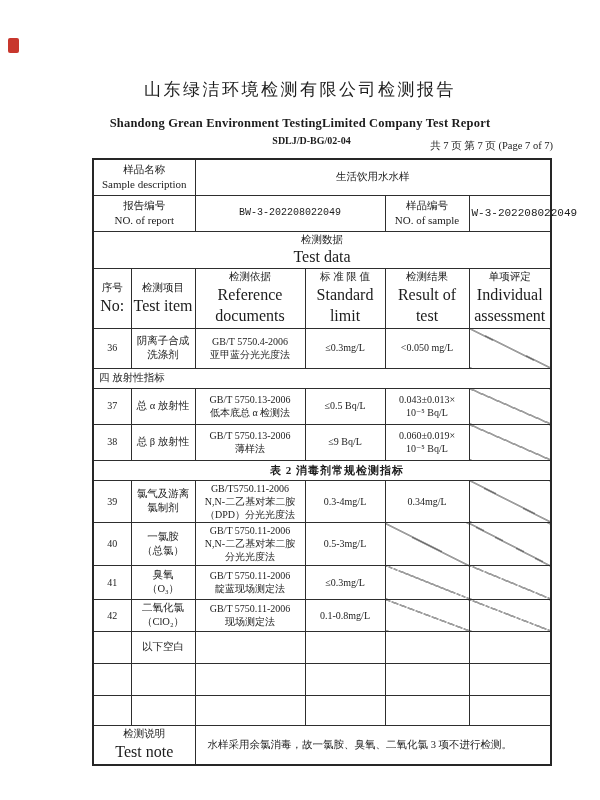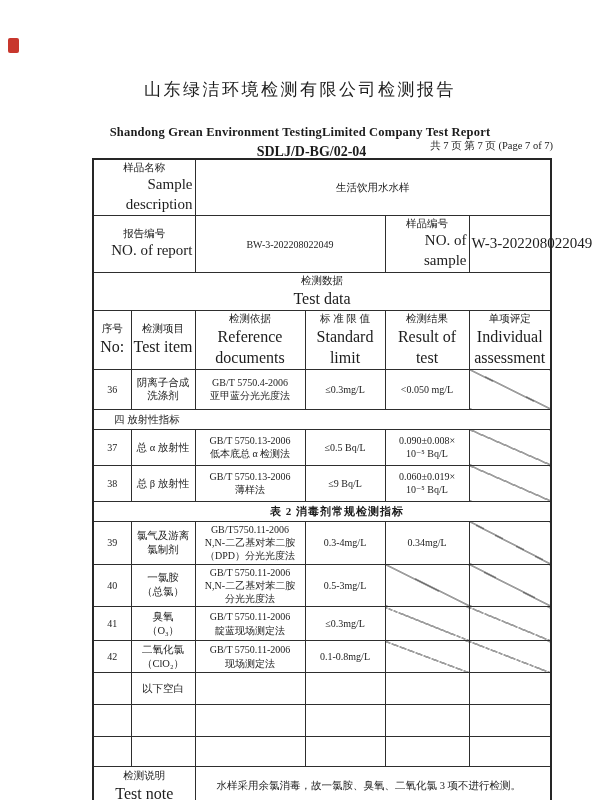--- a/index.html
+++ b/index.html
@@ -4,33 +4,33 @@
 <style>
   html,body{margin:0;padding:0;background:#ffffff;}
   body{
     width:600px;height:800px;position:relative;overflow:hidden;
     font-family:"Liberation Serif","DejaVu Serif",serif;
     color:#1c1c1c;
   }
   .red-mark{position:absolute;left:8px;top:38px;width:11px;height:15px;background:#c8372d;border-radius:2px;}
   .header{position:absolute;top:78px;left:0;width:600px;text-align:center;}
   .title-cn{font-size:17px;font-weight:normal;letter-spacing:2.5px;}
-  .title-en{font-size:12.5px;font-weight:bold;margin-top:24px;letter-spacing:0.2px;}
-  .doc-code{font-size:14px;font-weight:bold;margin-top:4px;padding-left:23px;}
+  .title-en{font-size:12.5px;font-weight:bold;margin-top:15px;letter-spacing:0.2px;}
+  .doc-code{font-size:10px;font-weight:bold;margin-top:4px;padding-left:23px;}
   .page-info{position:absolute;top:139px;left:16px;width:537px;text-align:right;font-size:10.5px;}
   .tbl-wrap{position:absolute;top:158px;left:92px;width:539px;}
   table{border-collapse:collapse;table-layout:fixed;width:458px;border:2px solid #262626;}
   td{border:1px solid #2e2e2e;text-align:center;vertical-align:middle;
      font-size:10px;line-height:1.32;padding:1px 2px;white-space:pre-line;}
   .cn{font-size:10.5px;}
   .en{font-size:16px;}
-  .nowrap{white-space:nowrap;}
-  .small{font-size:15px;text-align:right;}
-  .left{text-align:left;padding-left:20px;}
-  .note-text{text-align:left;padding-left:21px;}
+  .nowrap{white-space:nowrap;font-family:Liberation Mono, monospace;}
+  .small{font-size:11px;}
+  .left{text-align:left;padding-left:5px;}
+  .note-text{text-align:left;padding-left:12px;}
   .sec-bold{font-weight:bold;font-size:11px;letter-spacing:1px;padding-left:32px;}
   .diag{
     padding:0;
     background-image:linear-gradient(to right top,
       transparent 49.3%, #3c3c3c 49.3%, #3c3c3c 50.7%, transparent 50.7%);
   }
 </style>
 </head>
 <body>
 
@@ -95,21 +95,21 @@
   <tr style="height:20px">
     <td colspan="6" class="left cn">四  放射性指标</td>
   </tr>
 
   <tr style="height:36px">
     <td>37</td>
     <td class="cn">总 α 放射性</td>
     <td>GB/T 5750.13-2006
 低本底总 α 检测法</td>
     <td>≤0.5 Bq/L</td>
-    <td>0.090±0.008×
+    <td>0.043±0.013×
 10⁻⁵ Bq/L</td>
     <td class="diag"></td>
   </tr>
 
   <tr style="height:36px">
     <td>38</td>
     <td class="cn">总 β 放射性</td>
     <td>GB/T 5750.13-2006
 薄样法</td>
     <td>≤9 Bq/L</td>

